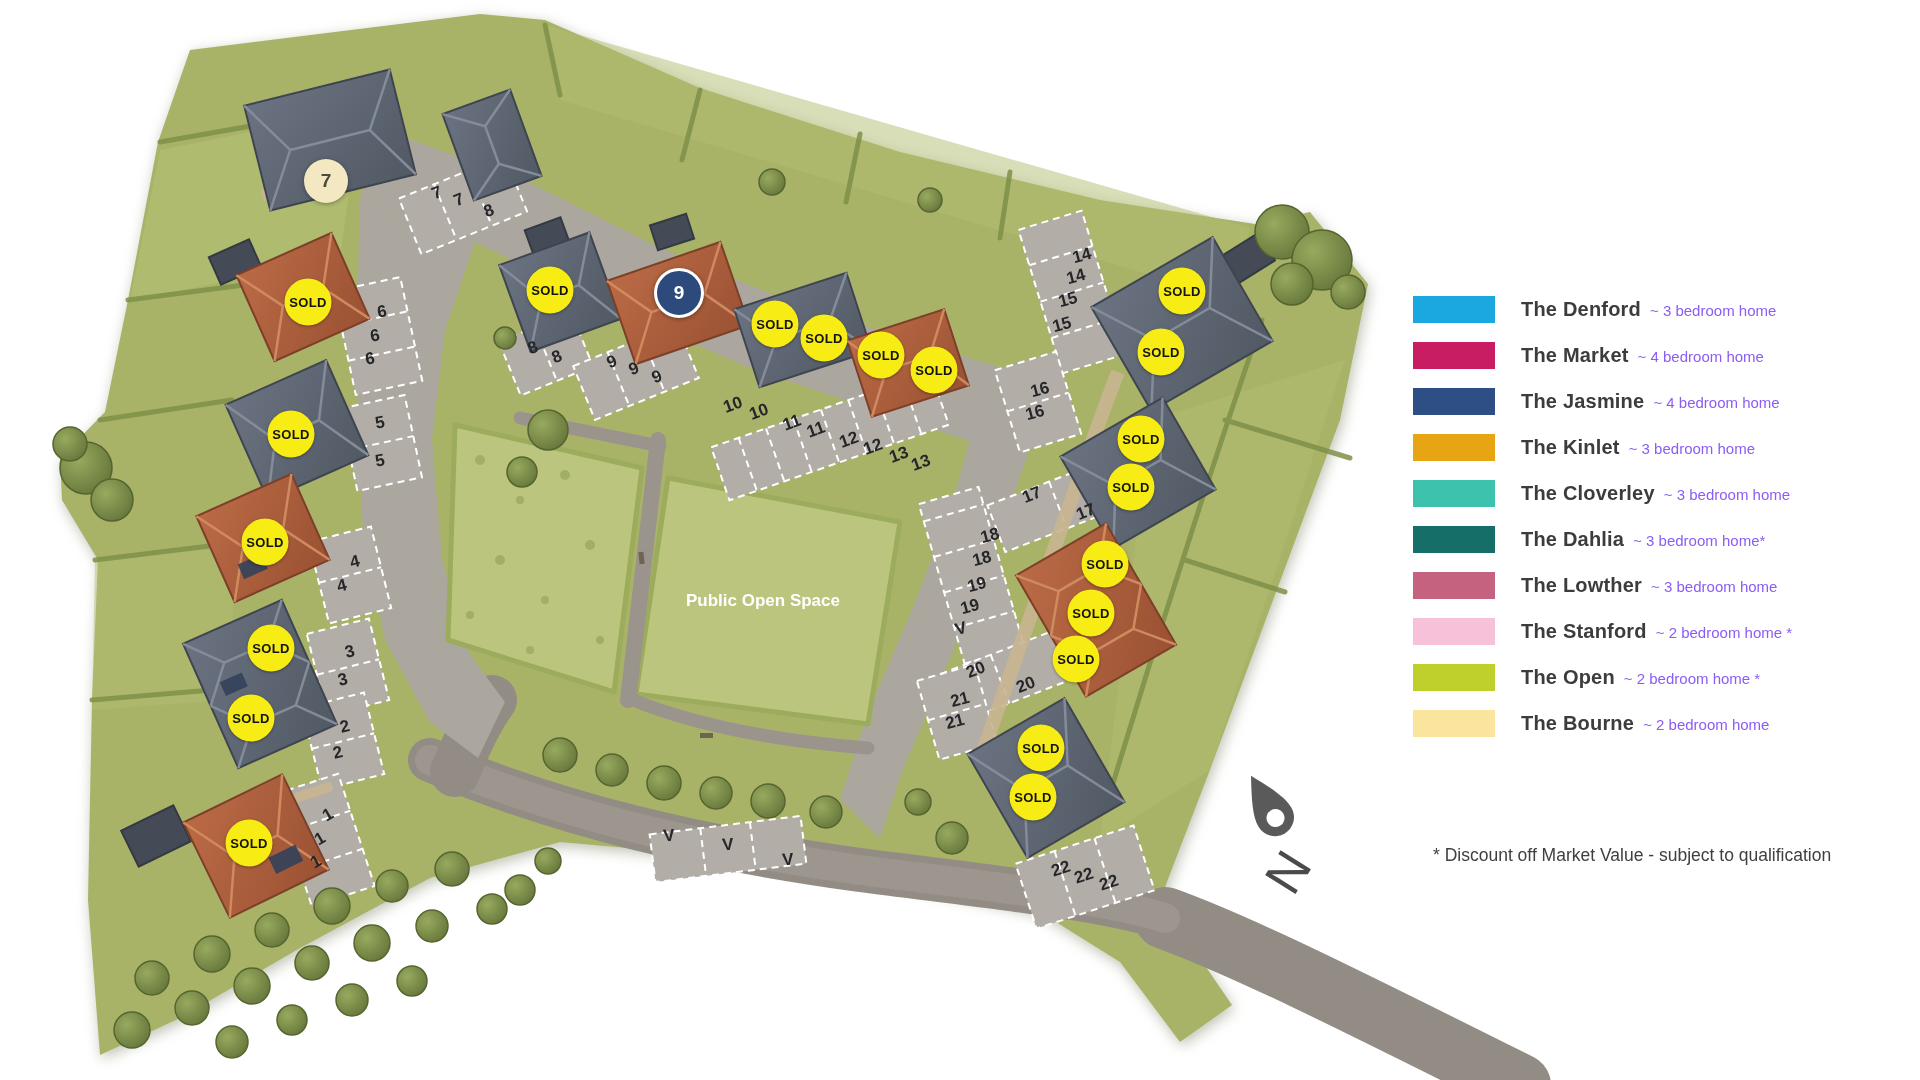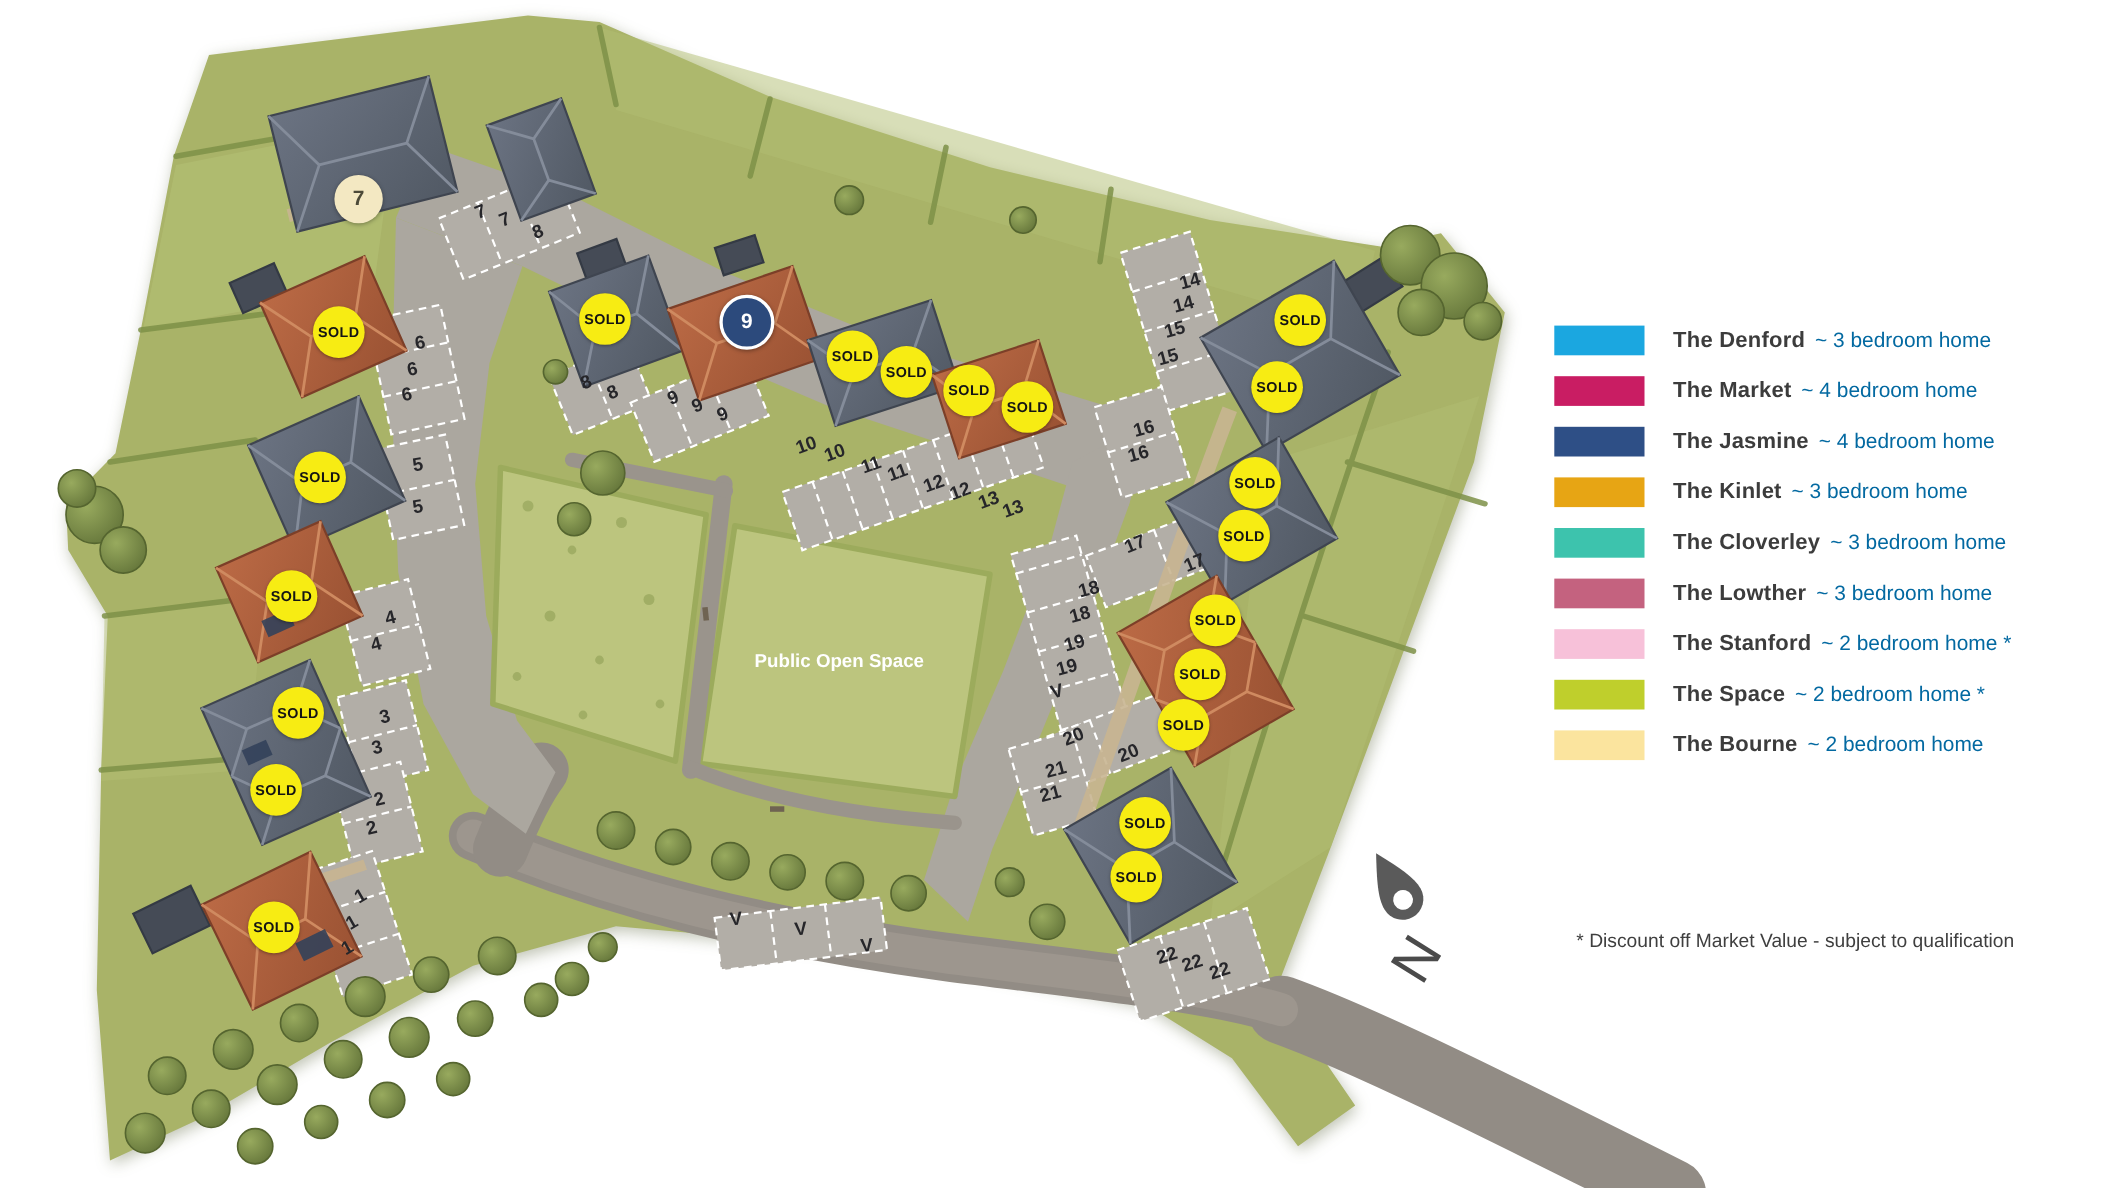--- a/index.html
+++ b/index.html
@@ -20,21 +20,21 @@
   .marker.cream{background:#f3e8c2;color:#4c4a38;box-shadow:0 1px 4px rgba(0,0,0,.35);}
   .marker.navy{background:#2c4a7c;color:#fff;border:3px solid #fff;box-shadow:0 1px 4px rgba(0,0,0,.4);}
   .pos-label{position:absolute;left:763px;top:601px;width:170px;
         transform:translate(-50%,-50%);text-align:center;color:#fff;
         font-size:17px;font-weight:700;line-height:1.3;}
   .legend{position:absolute;left:1413px;top:296px;}
   .legend-row{display:flex;align-items:center;height:27px;margin-bottom:19px;}
   .swatch{width:82px;height:27px;margin-right:26px;flex:none;}
   .ltext{white-space:nowrap;}
   .lname{font-size:20px;font-weight:700;color:#3c3c3c;margin-right:9px;letter-spacing:.2px;}
-  .ldesc{font-size:19px;font-weight:400;color:#0369a1;}
+  .ldesc{font-size:15px;font-weight:400;color:#8b5cf6;}
   .disclaimer{position:absolute;left:1433px;top:845px;font-size:17.5px;color:#3f3f3f;}
   .north-n{position:absolute;left:1288px;top:872px;
         transform:translate(-50%,-50%) rotate(-58deg);
         font-size:52px;font-weight:400;color:#4b4b4b;}
 </style>
 </head>
 <body>
 
 <div class="stage">
 
@@ -425,30 +425,34 @@
       </div>
       <div class="legend-row">
         <span class="swatch" style="background: rgb(231, 165, 20);"></span>
         <span class="ltext"><span class="lname">The Kinlet</span><span class="ldesc">~ 3 bedroom home</span></span>
       </div>
       <div class="legend-row">
         <span class="swatch" style="background: rgb(61, 195, 173);"></span>
         <span class="ltext"><span class="lname">The Cloverley</span><span class="ldesc">~ 3 bedroom home</span></span>
       </div>
       <div class="legend-row">
+        <span class="swatch" style="background: rgb(21, 111, 104);"></span>
+        <span class="ltext"><span class="lname">The Dahlia</span><span class="ldesc">~ 3 bedroom home*</span></span>
+      </div>
+      <div class="legend-row">
         <span class="swatch" style="background: rgb(196, 98, 127);"></span>
         <span class="ltext"><span class="lname">The Lowther</span><span class="ldesc">~ 3 bedroom home</span></span>
       </div>
       <div class="legend-row">
         <span class="swatch" style="background: rgb(247, 193, 217);"></span>
         <span class="ltext"><span class="lname">The Stanford</span><span class="ldesc">~ 2 bedroom home *</span></span>
       </div>
       <div class="legend-row">
         <span class="swatch" style="background: rgb(191, 207, 44);"></span>
-        <span class="ltext"><span class="lname">The Space</span><span class="ldesc">~ 2 bedroom home *</span></span>
+        <span class="ltext"><span class="lname">The Open</span><span class="ldesc">~ 2 bedroom home *</span></span>
       </div>
       <div class="legend-row">
         <span class="swatch" style="background: rgb(251, 228, 158);"></span>
         <span class="ltext"><span class="lname">The Bourne</span><span class="ldesc">~ 2 bedroom home</span></span>
       </div>
     </div>
 
 <div class="disclaimer">* Discount off Market Value - subject to qualification</div>
 
 </div>

